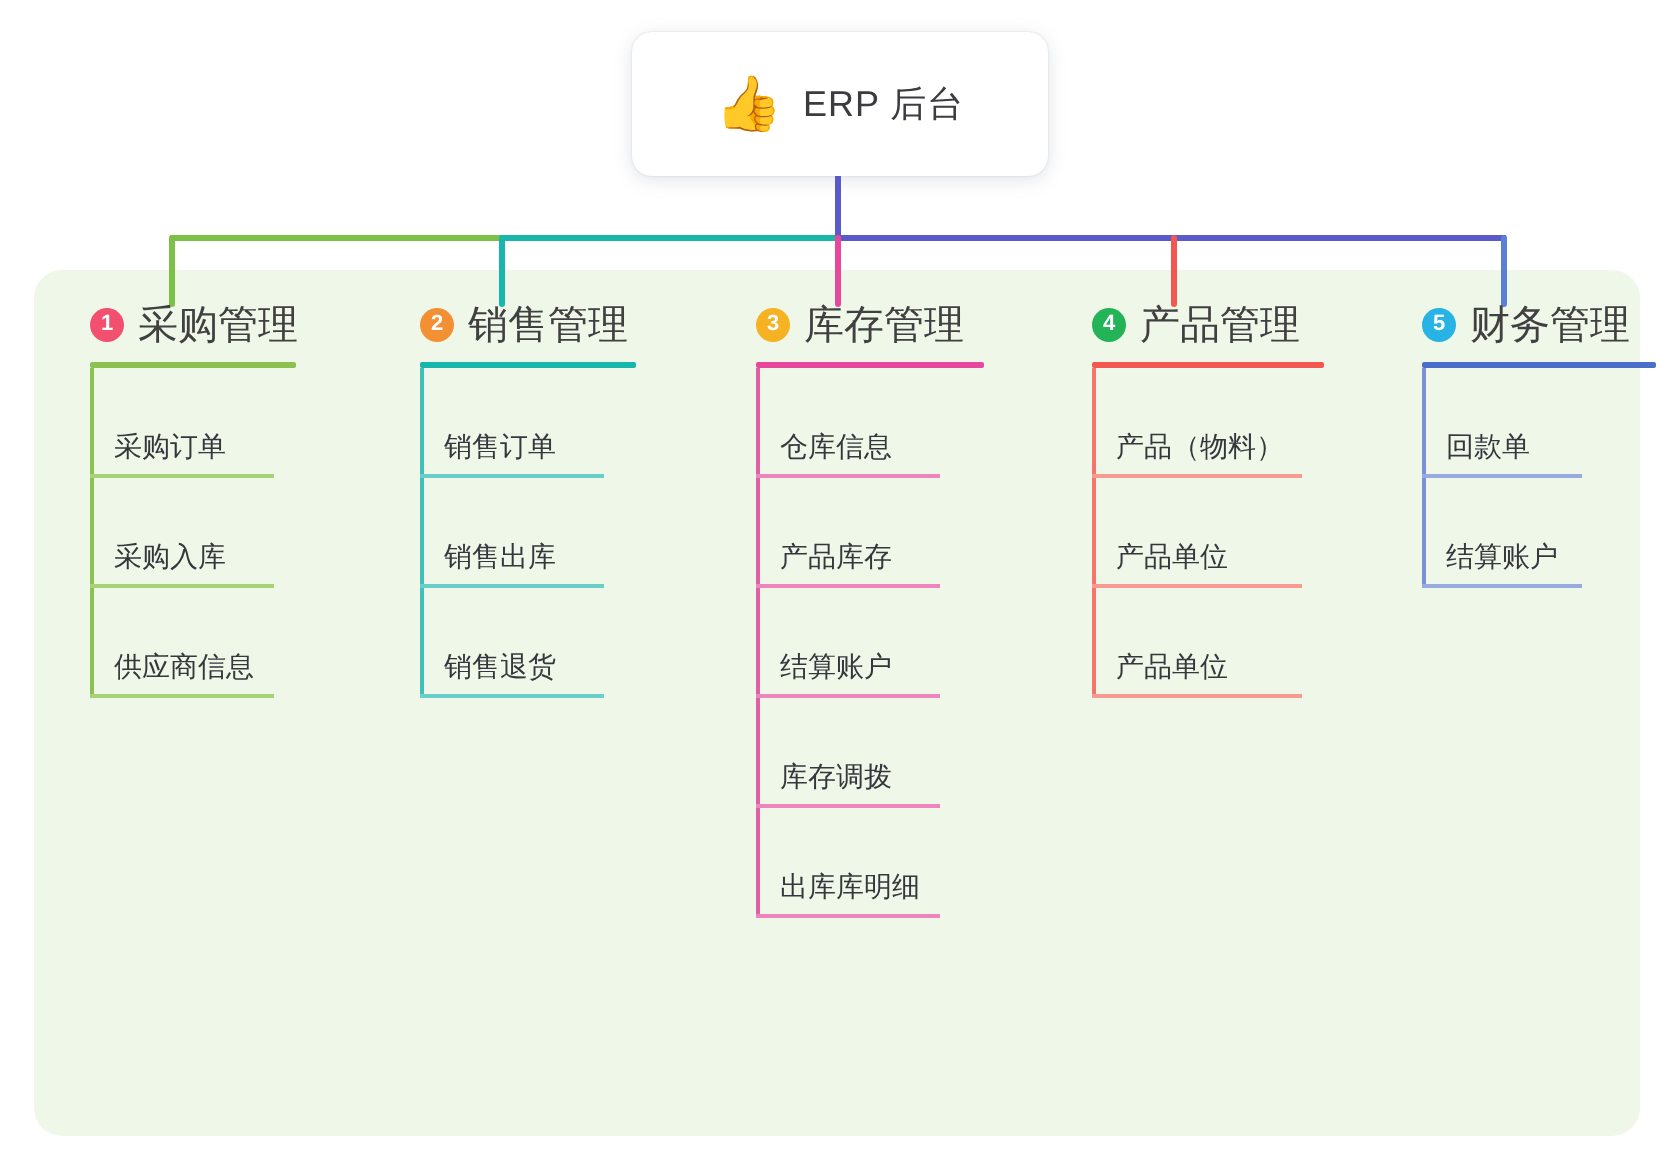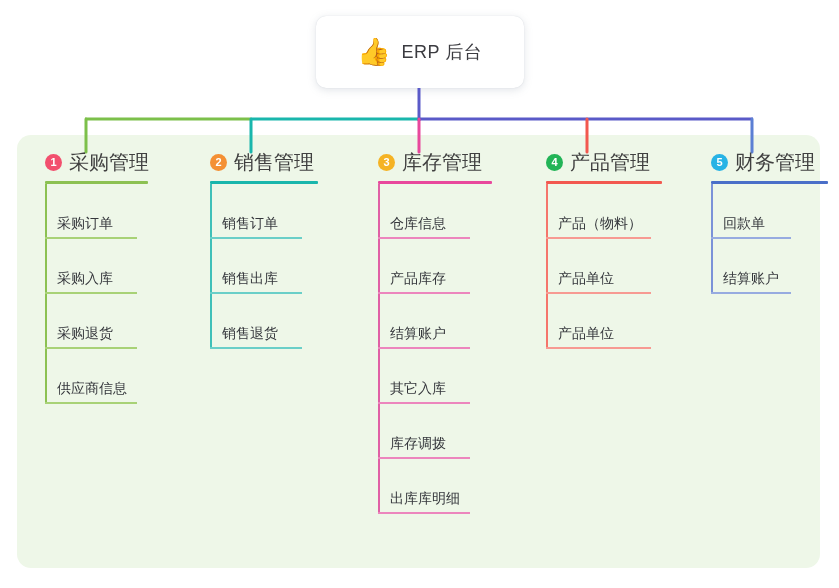--- a/index.html
+++ b/index.html
@@ -178,24 +178,20 @@
           <div class="spine" style="background: rgb(140, 193, 82);"></div>
           <div class="leaf">
             <span class="leaf-text">采购订单</span>
             <div class="leaf-rule" style="background: rgb(168, 210, 118); width: 92px;"></div>
           </div>
           <div class="leaf">
             <span class="leaf-text">采购入库</span>
             <div class="leaf-rule" style="background: rgb(168, 210, 118); width: 92px;"></div>
           </div>
           <div class="leaf">
-            <span class="leaf-text">采购退货</span>
-            <div class="leaf-rule" style="background: rgb(168, 210, 118); width: 92px;"></div>
-          </div>
-          <div class="leaf">
             <span class="leaf-text">供应商信息</span>
             <div class="leaf-rule" style="background: rgb(168, 210, 118); width: 92px;"></div>
           </div>
         </div>
       </div>
       <div class="column" style="left: 210px;">
         <div class="col-head">
           <span class="badge" style="background: rgb(244, 144, 52);">2</span>
           <span class="head-label">销售管理</span>
         </div>
@@ -230,24 +226,20 @@
           </div>
           <div class="leaf">
             <span class="leaf-text">产品库存</span>
             <div class="leaf-rule" style="background: rgb(236, 134, 189); width: 92px;"></div>
           </div>
           <div class="leaf">
             <span class="leaf-text">结算账户</span>
             <div class="leaf-rule" style="background: rgb(236, 134, 189); width: 92px;"></div>
           </div>
           <div class="leaf">
-            <span class="leaf-text">其它入库</span>
-            <div class="leaf-rule" style="background: rgb(236, 134, 189); width: 92px;"></div>
-          </div>
-          <div class="leaf">
             <span class="leaf-text">库存调拨</span>
             <div class="leaf-rule" style="background: rgb(236, 134, 189); width: 92px;"></div>
           </div>
           <div class="leaf">
             <span class="leaf-text">出库库明细</span>
             <div class="leaf-rule" style="background: rgb(236, 134, 189); width: 92px;"></div>
           </div>
         </div>
       </div>
       <div class="column" style="left: 546px;">

